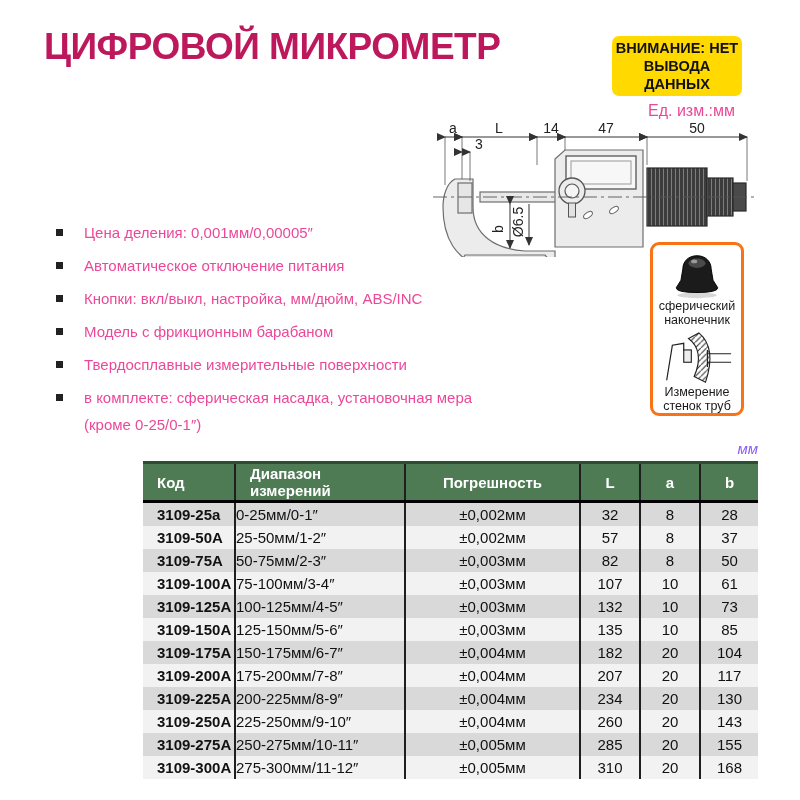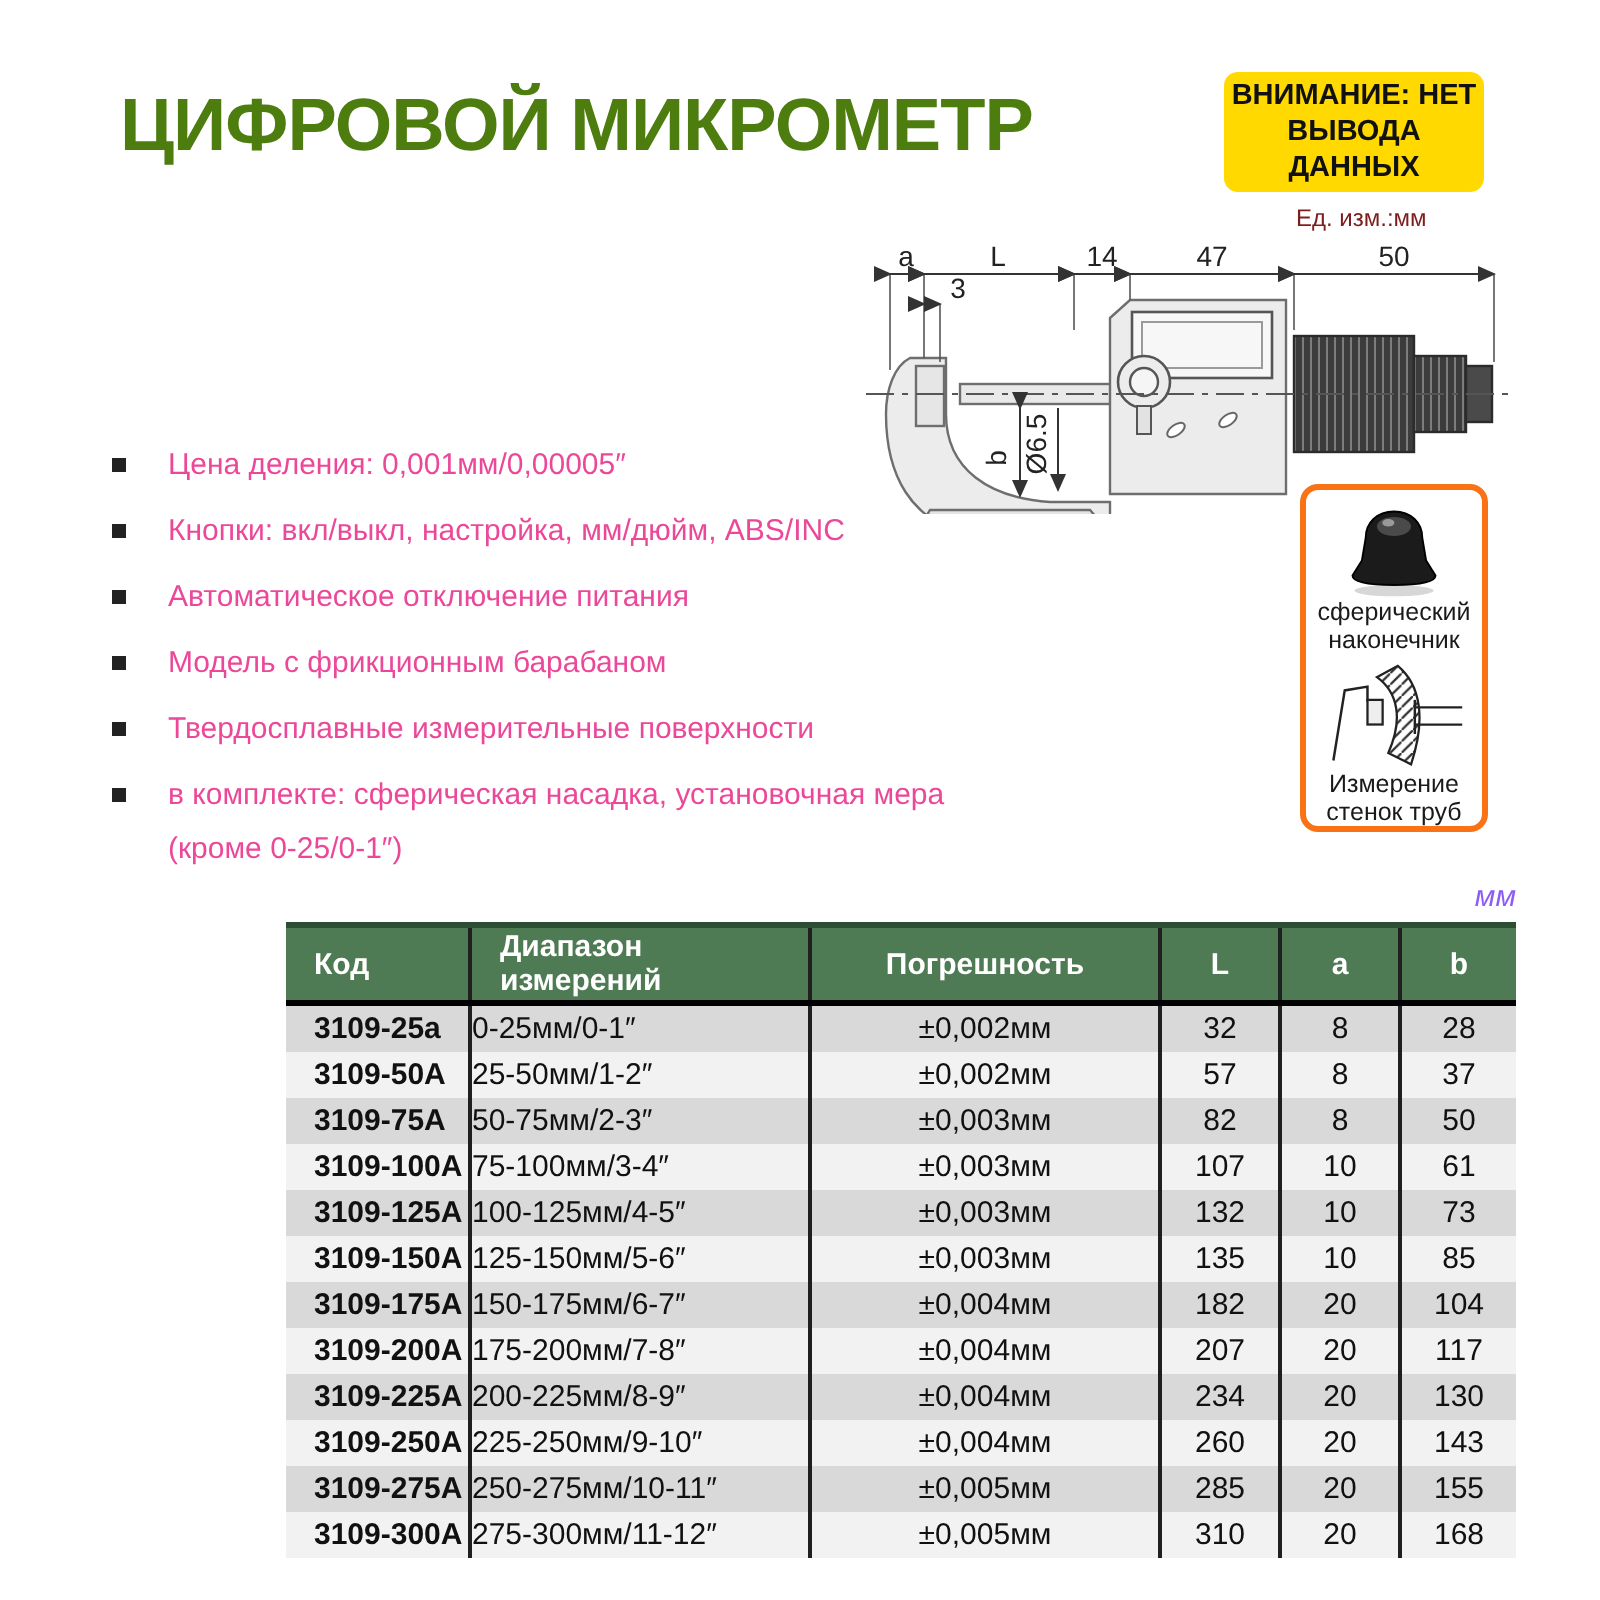--- a/index.html
+++ b/index.html
@@ -5,28 +5,28 @@
   :root{
     --green:#4e7b54; --green-dark:#2c4f33; --yellow:#ffd900;
     --row-gray:#d9d9d9; --row-light:#f2f2f2; --ink:#111;
   }
   html,body{margin:0;padding:0;background:#fff;}
   #page{position:relative;width:800px;height:800px;background:#fff;overflow:hidden;
         font-family:"Liberation Sans",sans-serif;color:var(--ink);}
 
   
   .title{position:absolute;left:44px;top:26px;font-size:37px;font-weight:bold;
-         letter-spacing:-0.5px;color:#4d7c0f;margin:16px;white-space:nowrap;}
+         letter-spacing:-0.5px;color:#be185d;margin:0;white-space:nowrap;}
   .badge{position:absolute;left:612px;top:36px;width:130px;height:60px;
          background:var(--yellow);border-radius:7px;display:flex;flex-direction:column;
          align-items:center;justify-content:center;text-align:center;
          font-size:14.5px;font-weight:bold;line-height:18px;color:#111;}
 
   
-  .units-label{position:absolute;left:648px;top:102px;font-size:12px;color:#7f1d1d;}
+  .units-label{position:absolute;left:648px;top:102px;font-size:16px;color:#ec4899;}
   .drawing{position:absolute;left:425px;top:107px;width:370px;height:150px;}
   .dimtxt{font-size:14px;fill:#222;font-family:"Liberation Sans",sans-serif;}
 
   
   .features{position:absolute;left:56px;top:219px;width:452px;margin:0;padding:0;list-style:none;}
   .features li{display:flex;margin:0 0 6px 0;}
   .bullet{width:7px;height:7px;background:#222;margin:10px 21px 0 0;flex:0 0 7px;}
   .ftxt{font-size:15px;line-height:27px;color:#ec4899;}
 
   
@@ -132,25 +132,25 @@
     <text class="dimtxt" x="98" y="115" text-anchor="middle" transform="rotate(-90 98 115)">Ø6.5</text>
   </svg>
 
   <ul class="features">
       <li>
         <span class="bullet"></span>
         <span class="ftxt">Цена деления: 0,001мм/0,00005″</span>
       </li>
       <li>
         <span class="bullet"></span>
+        <span class="ftxt">Автоматическое отключение питания</span>
+      </li>
+      <li>
+        <span class="bullet"></span>
         <span class="ftxt">Кнопки: вкл/выкл, настройка, мм/дюйм, ABS/INC</span>
-      </li>
-      <li>
-        <span class="bullet"></span>
-        <span class="ftxt">Автоматическое отключение питания</span>
       </li>
       <li>
         <span class="bullet"></span>
         <span class="ftxt">Модель с фрикционным барабаном</span>
       </li>
       <li>
         <span class="bullet"></span>
         <span class="ftxt">Твердосплавные измерительные поверхности</span>
       </li>
       <li>

